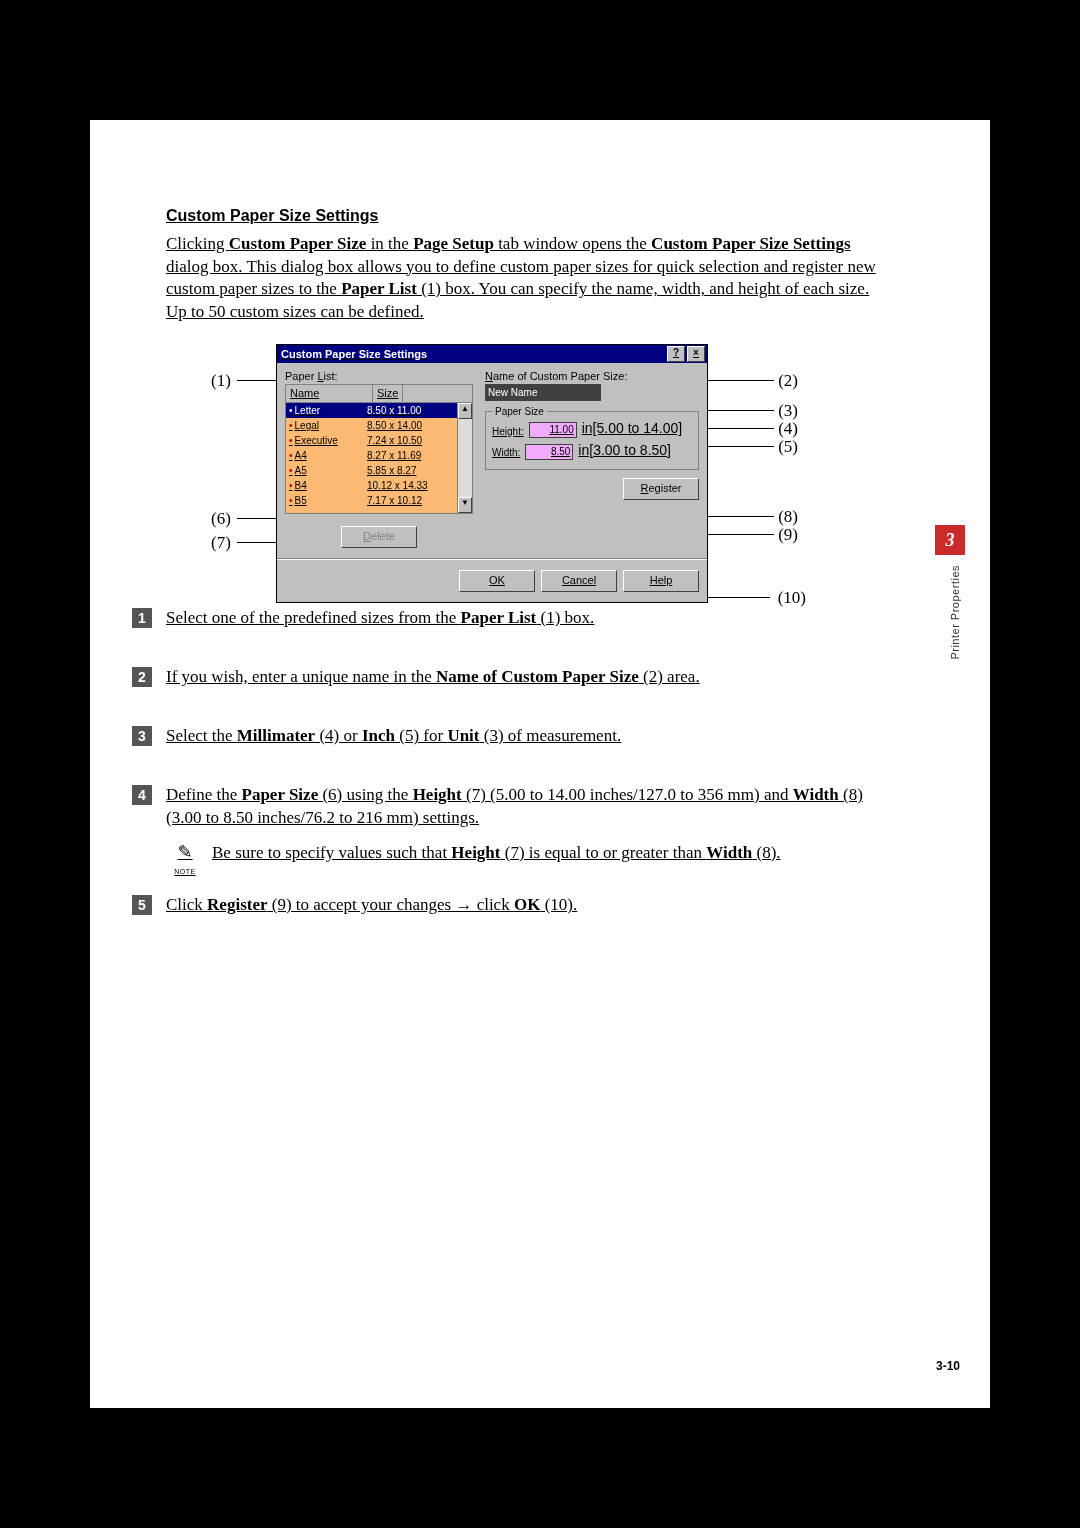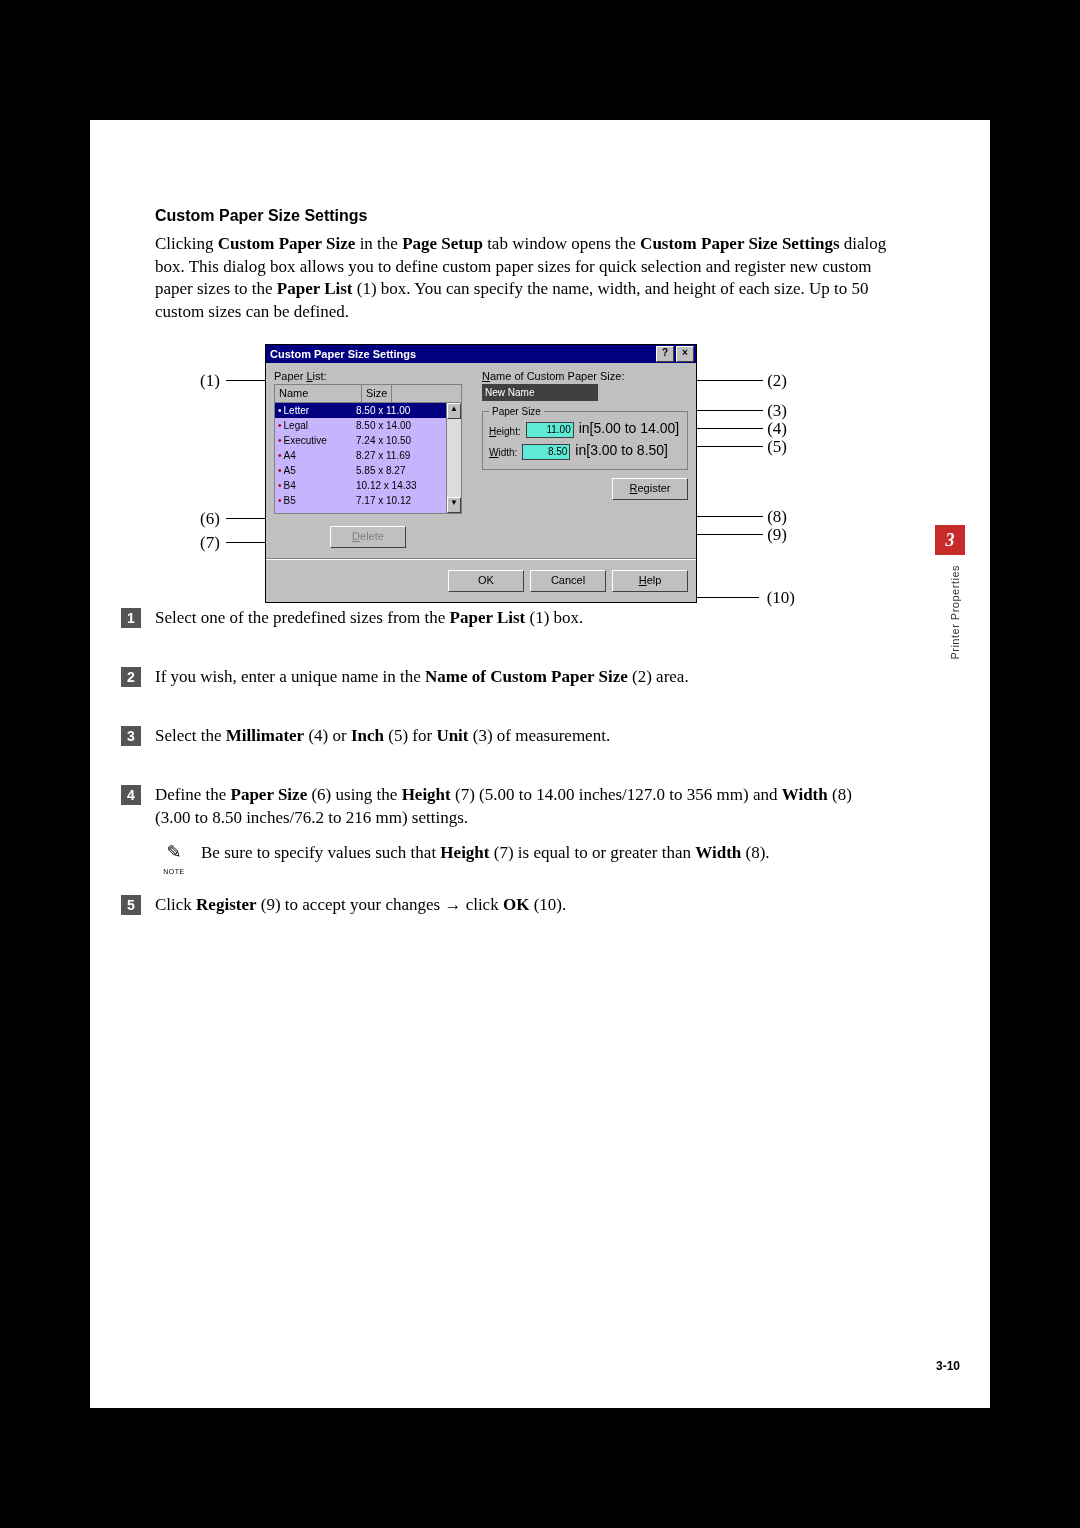--- a/index.html
+++ b/index.html
@@ -52,23 +52,24 @@
   .page-num {
     position: absolute;
     right: 30px;
     bottom: 35px;
     font: bold 12px Arial, sans-serif;
   }
 
   
   .content {
     position: absolute;
-    left: 65px; right: 100px; top: 85px;
+    left: 76px; right: 100px; top: 85px;
     font-size: 17px;
     line-height: 1.35;
+    text-decoration: underline;
   }
   h2 {
     font-family: Arial, Helvetica, sans-serif;
     font-size: 16px;
     font-weight: bold;
     margin: 0 0 6px 0;
   }
   .para { margin: 0 0 20px 0; }
   b   { font-weight: bold; }
   .step {
@@ -131,31 +132,31 @@
     width: 16px; height: 14px;
     background: #c0c0c0;
     border: 1px solid #fff;
     border-right-color: #404040; border-bottom-color: #404040;
     color: #000;
     font: bold 10px/12px Arial;
     text-align: center;
     margin-left: 2px;
   }
   .dlg-inner { padding: 6px 8px 10px 8px; }
-  .row { display: flex; gap: 20px; }
+  .row { display: flex; gap: 12px; }
   .lbl { display: inline-block; }
   .ul  { text-decoration: underline; }
 
   
   .plist {
     width: 188px;
   }
   .plist-head, .plist-body {
     border: 1px solid #808080;
-    background: #c4b5fd;
+    background: #fdba74;
   }
   .plist-head {
     display: flex;
     background: #c0c0c0;
     border-bottom: none;
   }
   .plist-head span {
     padding: 1px 4px;
     border-right: 1px solid #808080;
   }
@@ -224,21 +225,21 @@
     display:inline-block; position:relative;
     background:#fff;
   }
   .radio .r.checked::after{
     content:""; position:absolute; left:2px; top:2px;
     width:4px; height:4px; background:#000; border-radius:50%;
   }
   .fld { display:flex; align-items:flex-end; gap:5px; font-size:10px; margin:3px 0;}
   .fld input, .fld .tb {
     width:42px; height:14px; font-size:10px; text-align:right;
-    background:#5eead4; border:1px solid #404040; padding:0 2px;
+    background:#f0abfc; border:1px solid #404040; padding:0 2px;
   }
   .range { font-size:14px; }
 
   .btn95 {
     display:inline-block;
     min-width:62px; height:20px;
     background:#c0c0c0;
     border:1px solid #fff;
     border-right-color:#404040; border-bottom-color:#404040;
     color:#000;

